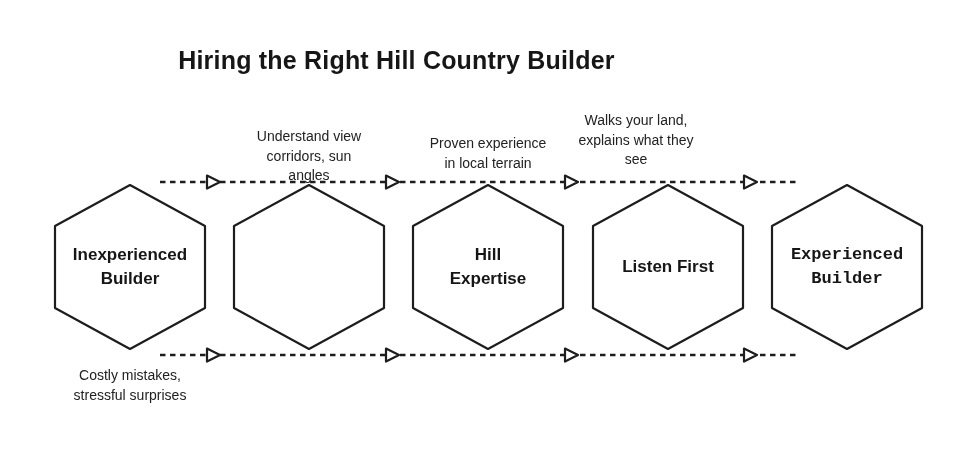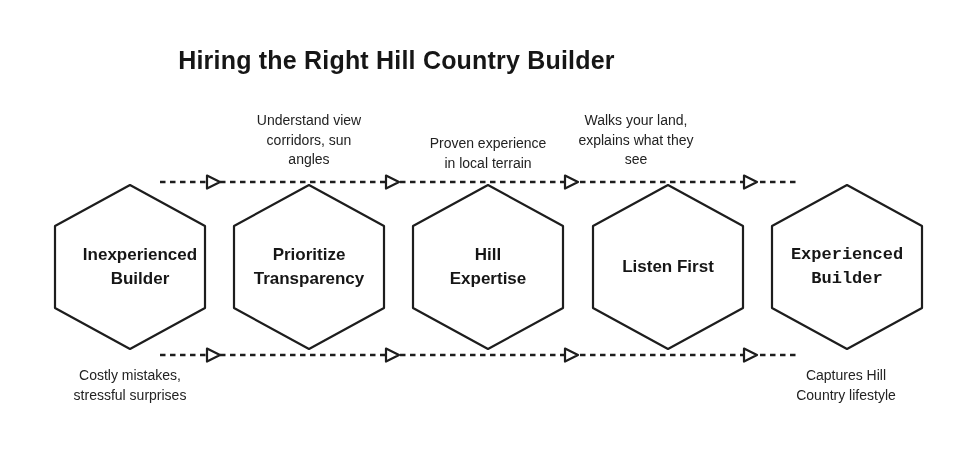--- a/index.html
+++ b/index.html
@@ -75,37 +75,33 @@
     <polygon points="565,348.5 578,355 565,361.5" fill="#ffffff" stroke="#1d1d1d" stroke-width="2.2" stroke-linejoin="round"></polygon>
     <polygon points="744,348.5 757,355 744,361.5" fill="#ffffff" stroke="#1d1d1d" stroke-width="2.2" stroke-linejoin="round"></polygon>
 
     <polygon points="130,185 205,226 205,308 130,349 55,308 55,226" fill="#ffffff" stroke="#1d1d1d" stroke-width="2.2" stroke-linejoin="round"></polygon>
     <polygon points="309,185 384,226 384,308 309,349 234,308 234,226" fill="#ffffff" stroke="#1d1d1d" stroke-width="2.2" stroke-linejoin="round"></polygon>
     <polygon points="488,185 563,226 563,308 488,349 413,308 413,226" fill="#ffffff" stroke="#1d1d1d" stroke-width="2.2" stroke-linejoin="round"></polygon>
     <polygon points="668,185 743,226 743,308 668,349 593,308 593,226" fill="#ffffff" stroke="#1d1d1d" stroke-width="2.2" stroke-linejoin="round"></polygon>
     <polygon points="847,185 922,226 922,308 847,349 772,308 772,226" fill="#ffffff" stroke="#1d1d1d" stroke-width="2.2" stroke-linejoin="round"></polygon>
   </svg>
 
-  <div class="stage-label" style="left:55px;">Inexperienced
+  <div class="stage-label" style="left:45px;">Inexperienced
 Builder</div>
-  <div class="stage-label" style="left:224px;">Prioritize
-Transparency</div>
   <div class="stage-label" style="left:403px;">Hill
 Expertise</div>
   <div class="stage-label" style="left:583px;">Listen First</div>
   <div class="stage-label" style="left:762px;font-family:Liberation Mono, monospace;">Experienced
 Builder</div>
 
-  <div class="ann" style="left:209px; top:111px;">Understand view
+  <div class="ann" style="left:209px; top:127px;">Understand view
 corridors, sun
 angles</div>
   <div class="ann" style="left:388px; top:121px;margin-top:13px;">Proven experience
 in local terrain</div>
   <div class="ann" style="left:536px; top:111px;">Walks your land,
 explains what they
 see</div>
 
   <div class="ann" style="left:30px; top:366px;">Costly mistakes,
 stressful surprises</div>
-  <div class="ann" style="left:746px; top:366px;">Captures Hill
-Country lifestyle</div>
 
 </div>
 
 </body></html>

